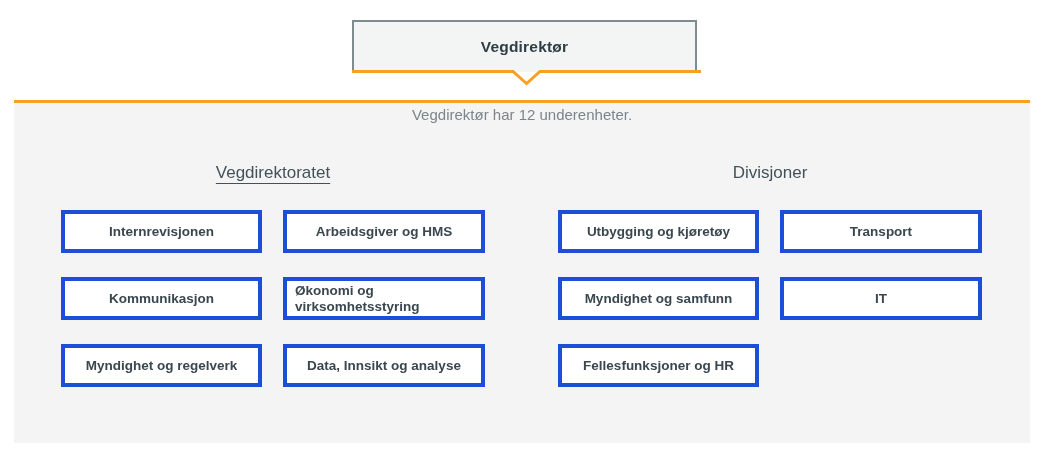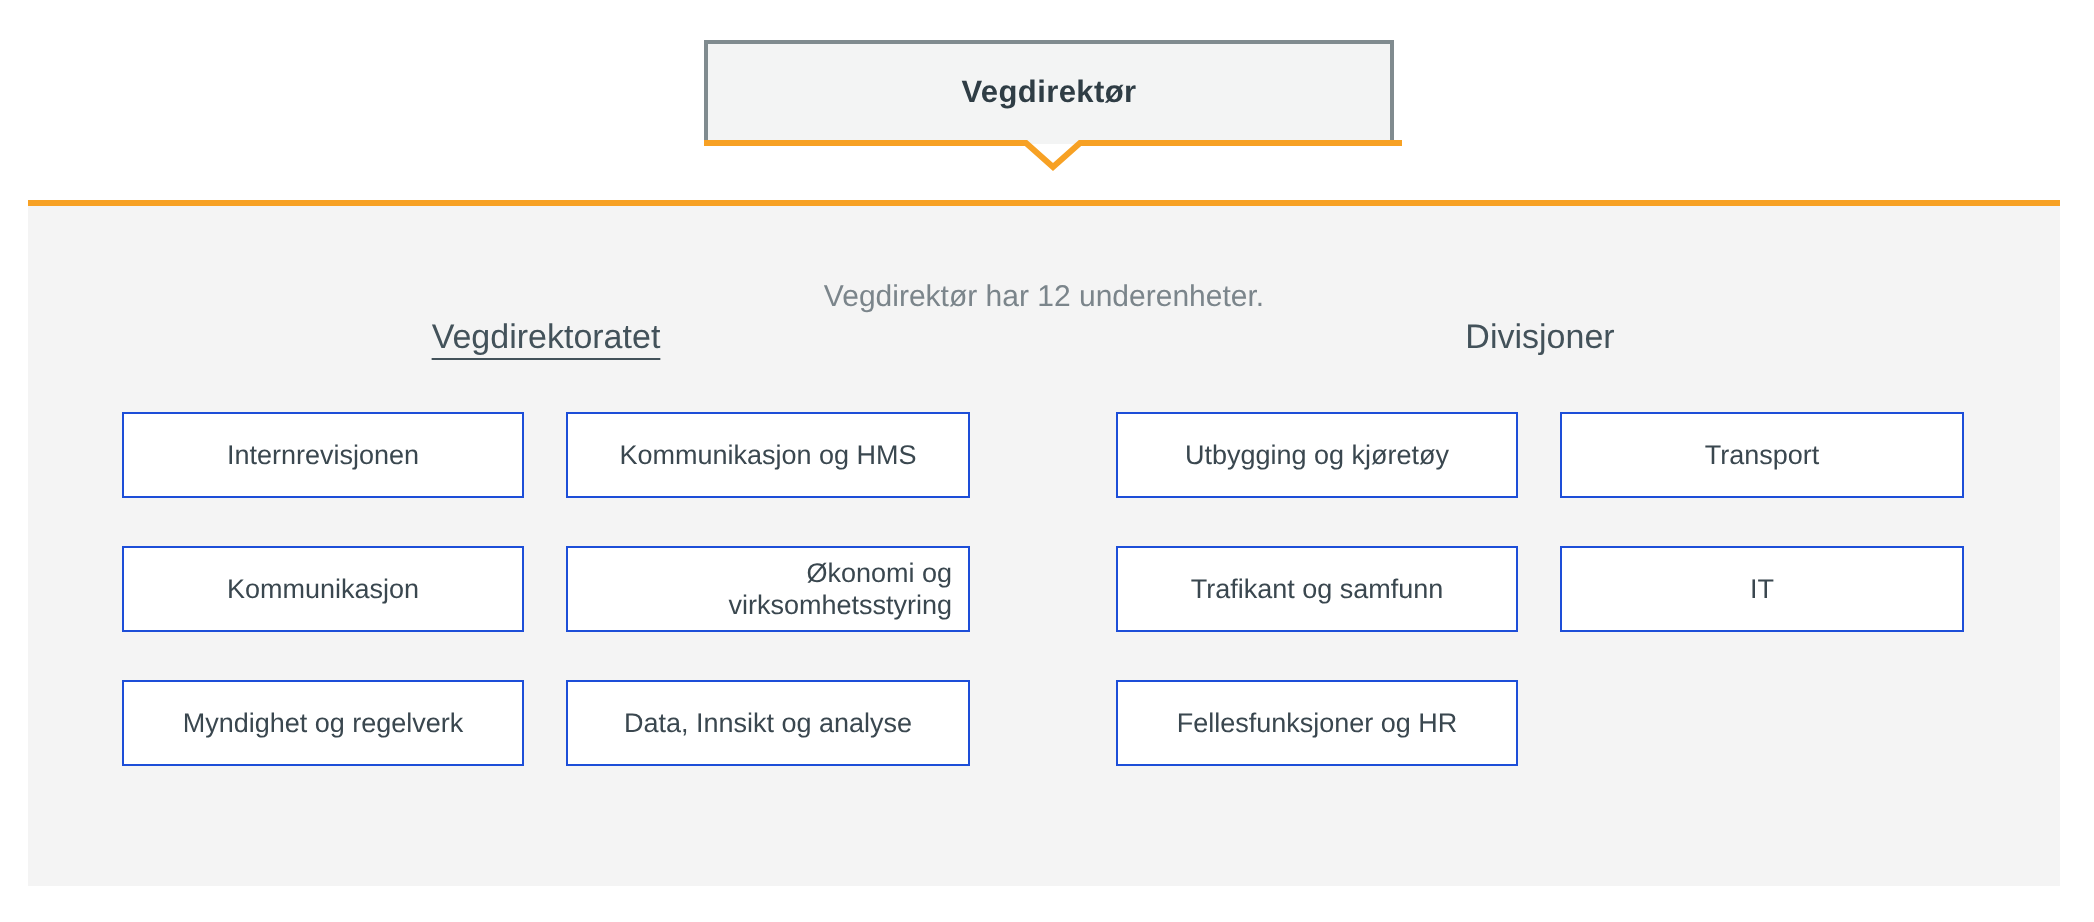--- a/index.html
+++ b/index.html
@@ -21,45 +21,45 @@
     position:absolute;left:-2px;top:48px;width:349px;height:16px;
     display:block;overflow:visible;pointer-events:none;
   }
 
   
   .panel{
     position:absolute;left:14px;top:100px;width:1016px;height:343px;
     box-sizing:border-box;background:#f4f4f4;border-top:3px solid #f7a124;
   }
   .subtitle{
-    margin-top:36px;text-align:center;font-size:15px;line-height:19px;
+    margin-top:2px;text-align:center;font-size:15px;line-height:19px;
     color:#7b858b;
   }
   .groups{
-    display:flex;gap:73px;padding-left:47px;
+    display:flex;gap:73px;padding-left:47px;margin-top:38px;
   }
   .group{width:424px;}
   .group-heading{
     text-align:center;font-size:17px;line-height:21px;color:#43525a;
     margin:0 0 27px 0;font-weight:normal;
   }
   .group-heading.link{
     text-decoration:underline;text-underline-offset:5px;
     text-decoration-thickness:1px;cursor:pointer;
   }
   .unit-grid{
     display:grid;grid-template-columns:201px 202px;
     column-gap:21px;row-gap:24px;
   }
   .unit-box{
     box-sizing:border-box;height:43px;background:#ffffff;
-    border:1px solid #1d4ed8;
+    border:4px solid #1d4ed8;
     display:flex;align-items:center;justify-content:center;
-    text-align:right;padding:2px 8px;
-    font-size:13.5px;font-weight:normal;line-height:1.18;color:#3a474f;
+    text-align:left;padding:2px 8px;
+    font-size:13.5px;font-weight:bold;line-height:1.18;color:#3a474f;
     cursor:pointer;
   }
 </style>
 </head>
 <body>
 
 <div class="stage">
 
   <div class="root-box">
     <span class="root-label">Vegdirektør</span>
@@ -71,34 +71,34 @@
   <div class="panel">
 
     <div class="subtitle">Vegdirektør har 12 underenheter.</div>
 
     <div class="groups">
 
       <div class="group">
         <h2 class="group-heading link">Vegdirektoratet</h2>
         <div class="unit-grid">
           <div class="unit-box">Internrevisjonen</div>
-          <div class="unit-box">Kommunikasjon og HMS</div>
+          <div class="unit-box">Arbeidsgiver og HMS</div>
           <div class="unit-box">Kommunikasjon</div>
           <div class="unit-box">Økonomi og virksomhetsstyring</div>
           <div class="unit-box">Myndighet og regelverk</div>
           <div class="unit-box">Data, Innsikt og analyse</div>
         </div>
       </div>
 
       <div class="group">
         <h2 class="group-heading">Divisjoner</h2>
         <div class="unit-grid">
           <div class="unit-box">Utbygging og kjøretøy</div>
           <div class="unit-box">Transport</div>
-          <div class="unit-box">Trafikant og samfunn</div>
+          <div class="unit-box">Myndighet og samfunn</div>
           <div class="unit-box">IT</div>
           <div class="unit-box">Fellesfunksjoner og HR</div>
         </div>
       </div>
 
     </div>
   </div>
 </div>
 
 </body></html>

